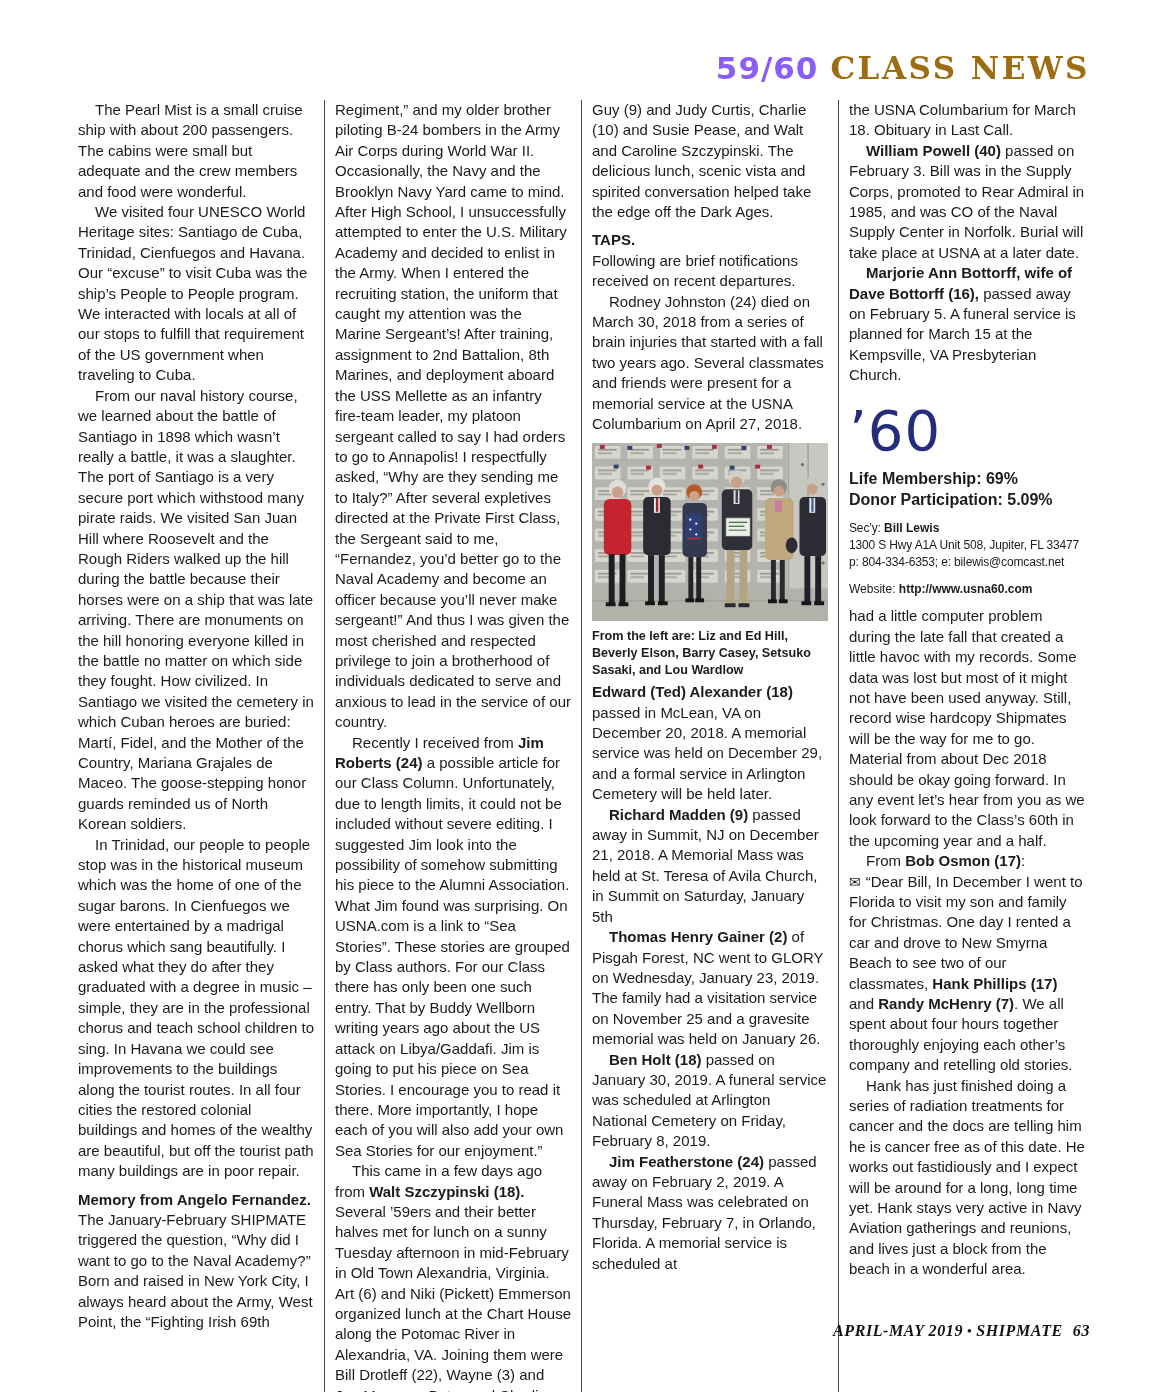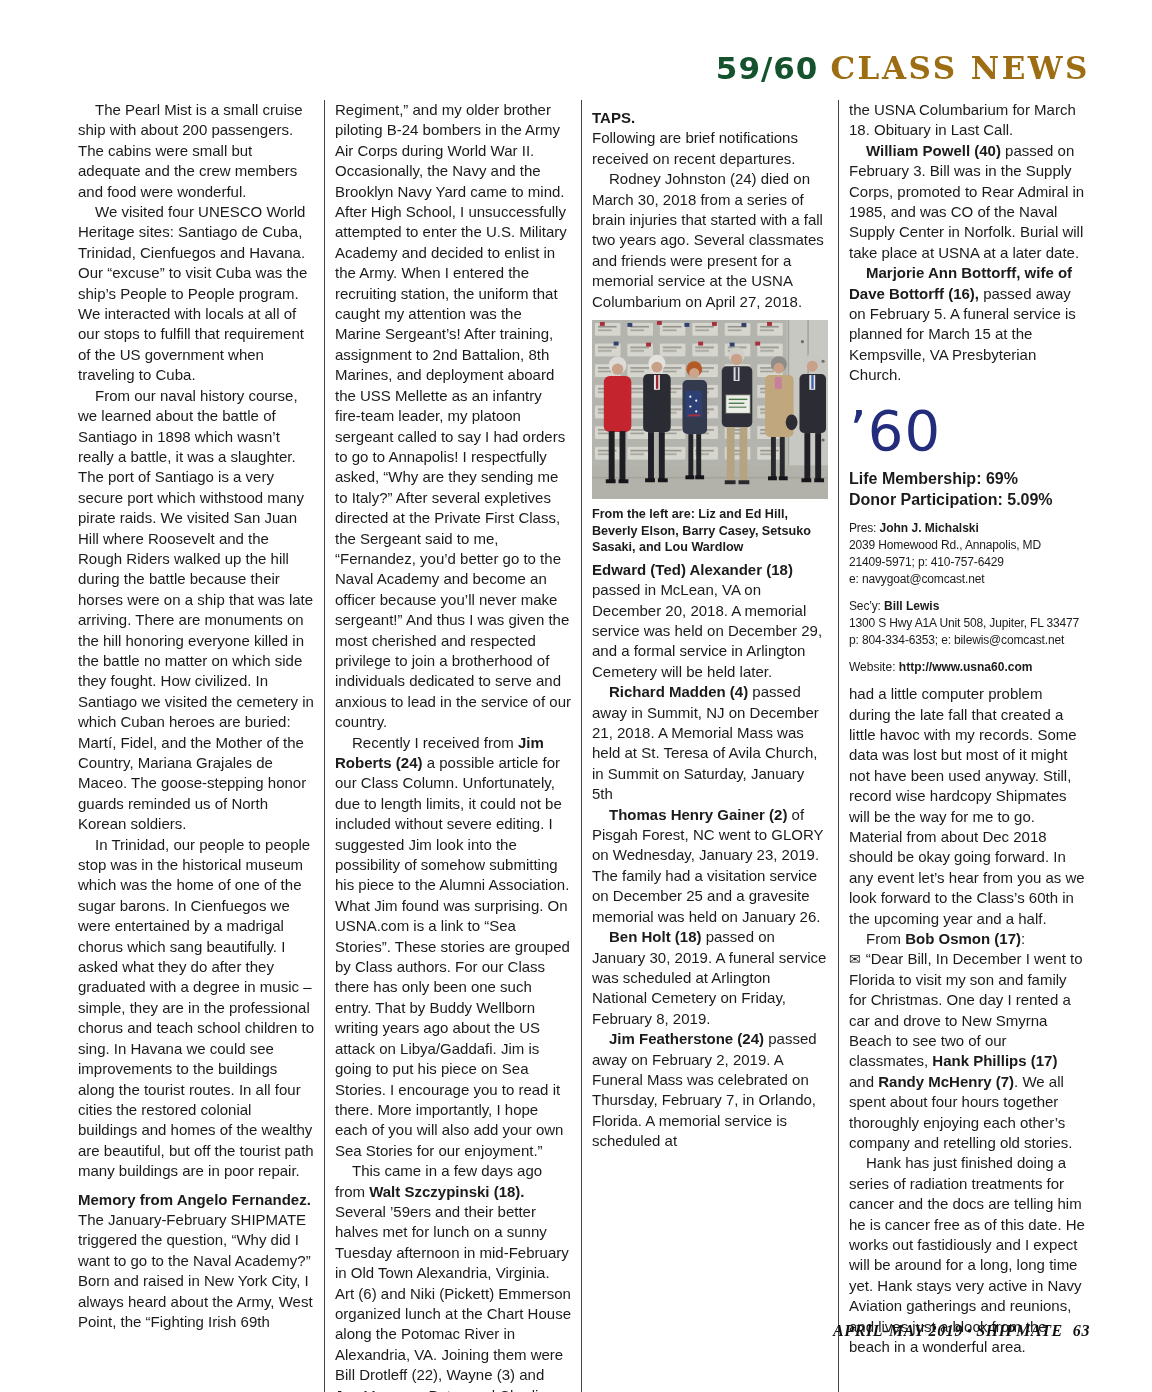--- a/index.html
+++ b/index.html
@@ -5,21 +5,21 @@
   html,body{margin:0;padding:0;}
   body{
     width:1152px;height:1392px;background:#ffffff;position:relative;
     font-family:"Liberation Sans", sans-serif;color:#1b1b1b;
     -webkit-font-smoothing:antialiased;
   }
   .page{position:absolute;inset:0;overflow:hidden;}
 
   
   .hdr{position:absolute;top:50px;right:62px;font-weight:bold;font-size:31px;white-space:nowrap;}
-  .hdr .tag{color:#14532d;font-family:"DejaVu Sans", sans-serif;letter-spacing:1px;margin-right:12px;}
+  .hdr .tag{color:#8b5cf6;font-family:"DejaVu Sans", sans-serif;letter-spacing:1px;margin-right:12px;}
   .hdr .ttl{color:#9c6d12;font-family:"DejaVu Serif", serif;letter-spacing:2.5px;}
 
   
   .cols{position:absolute;left:78px;top:100px;width:1012px;display:flex;align-items:stretch;}
   .col{
     width:236px;flex:0 0 236px;padding-right:10px;margin-right:10px;
     border-right:1.5px solid #454545;
     font-size:15px;line-height:20.4px;text-align:left;
   }
   .col:last-child{border-right:none;margin-right:0;padding-right:0;}
@@ -67,20 +67,21 @@
         <p class="body indent"><span>In Trinidad, our people to people stop was in the historical museum which was the home of one of the sugar barons. In Cienfuegos we were entertained by a madrigal chorus which sang beautifully. I asked what they do after they graduated with a degree in music – simple, they are in the professional chorus and teach school children to sing. In Havana we could see improvements to the buildings along the tourist routes. In all four cities the restored colonial buildings and homes of the wealthy are beautiful, but off the tourist path many buildings are in poor repair.</span></p>
         <p class="heading"><span>Memory from Angelo Fernandez.</span></p>
         <p class="body"><span>The January-February SHIPMATE triggered the question, “Why did I want to go to the Naval Academy?” Born and raised in New York City, I always heard about the Army, West Point, the “Fighting Irish 69th</span></p>
       </div>
     <div class="col">
         <p class="body"><span>Regiment,” and my older brother piloting B-24 bombers in the Army Air Corps during World War II. Occasionally, the Navy and the Brooklyn Navy Yard came to mind. After High School, I unsuccessfully attempted to enter the U.S. Military Academy and decided to enlist in the Army. When I entered the recruiting station, the uniform that caught my attention was the Marine Sergeant’s! After training, assignment to 2nd Battalion, 8th Marines, and deployment aboard the USS Mellette as an infantry fire-team leader, my platoon sergeant called to say I had orders to go to Annapolis! I respectfully asked, “Why are they sending me to Italy?” After several expletives directed at the Private First Class, the Sergeant said to me, “Fernandez, you’d better go to the Naval Academy and become an officer because you’ll never make sergeant!” And thus I was given the most cherished and respected privilege to join a brotherhood of individuals dedicated to serve and anxious to lead in the service of our country.</span></p>
         <p class="body indent"><span>Recently I received from </span><b>Jim Roberts (24)</b><span> a possible article for our Class Column. Unfortunately, due to length limits, it could not be included without severe editing. I suggested Jim look into the possibility of somehow submitting his piece to the Alumni Association. What Jim found was surprising. On USNA.com is a link to “Sea Stories”. These stories are grouped by Class authors. For our Class there has only been one such entry. That by Buddy Wellborn writing years ago about the US attack on Libya/Gaddafi. Jim is going to put his piece on Sea Stories. I encourage you to read it there. More importantly, I hope each of you will also add your own Sea Stories for our enjoyment.”</span></p>
         <p class="body indent"><span>This came in a few days ago from </span><b>Walt Szczypinski (18).</b><span> Several ’59ers and their better halves met for lunch on a sunny Tuesday afternoon in mid-February in Old Town Alexandria, Virginia. Art (6) and Niki (Pickett) Emmerson organized lunch at the Chart House along the Potomac River in Alexandria, VA. Joining them were Bill Drotleff (22), Wayne (3) and Jan Messner, Betsy and Charlie Dobbs (10),</span></p>
       </div>
     <div class="col">
+        <p class="body"><span>Guy (9) and Judy Curtis, Charlie (10) and Susie Pease, and Walt and Caroline Szczypinski. The delicious lunch, scenic vista and spirited conversation helped take the edge off the Dark Ages.</span></p>
         <p class="heading"><span>TAPS.</span></p>
         <p class="body"><span>Following are brief notifications received on recent departures.</span></p>
         <p class="body indent"><span>Rodney Johnston (24) died on March 30, 2018 from a series of brain injuries that started with a fall two years ago. Several classmates and friends were present for a memorial service at the USNA Columbarium on April 27, 2018.</span></p>
   <figure class="photo">
     <svg viewBox="0 0 240 182" xmlns="http://www.w3.org/2000/svg" role="img">
       <defs>
         <pattern id="plq" width="33" height="21" patternUnits="userSpaceOnUse">
           <rect width="33" height="21" fill="#b3b4ae"></rect>
           <rect x="3" y="3" width="26" height="13" rx="1" fill="#d6d6ce"></rect>
           <rect x="6" y="6" width="19" height="1.6" fill="#92928a"></rect>
@@ -190,42 +191,34 @@
               <rect x="223" y="56" width="2.4" height="14" fill="#3c63ad"></rect>
         <rect x="216" y="115" width="6" height="48" fill="#202026"></rect>
               <rect x="227" y="115" width="6" height="48" fill="#202026"></rect>
         <rect x="213" y="161" width="10" height="4" fill="#15151a"></rect>
               <rect x="226" y="161" width="10" height="4" fill="#15151a"></rect>
       </g>
     </svg>
     <figcaption>From the left are: Liz and Ed Hill, Beverly Elson, Barry Casey, Setsuko Sasaki, and Lou Wardlow</figcaption>
   </figure>
 <p class="body"><b>Edward (Ted) Alexander (18)</b><span> passed in McLean, VA on December 20, 2018. A memorial service was held on December 29, and a formal service in Arlington Cemetery will be held later.</span></p>
-        <p class="body indent"><b>Richard Madden (4)</b><span> passed away in Summit, NJ on December 21, 2018. A Memorial Mass was held at St. Teresa of Avila Church, in Summit on Saturday, January 5th</span></p>
-        <p class="body indent"><b>Thomas Henry Gainer (2)</b><span> of Pisgah Forest, NC went to GLORY on Wednesday, January 23, 2019. The family had a visitation service on December 25 and a gravesite memorial was held on January 26.</span></p>
+        <p class="body indent"><b>Richard Madden (9)</b><span> passed away in Summit, NJ on December 21, 2018. A Memorial Mass was held at St. Teresa of Avila Church, in Summit on Saturday, January 5th</span></p>
+        <p class="body indent"><b>Thomas Henry Gainer (2)</b><span> of Pisgah Forest, NC went to GLORY on Wednesday, January 23, 2019. The family had a visitation service on November 25 and a gravesite memorial was held on January 26.</span></p>
         <p class="body indent"><b>Ben Holt (18)</b><span> passed on January 30, 2019. A funeral service was scheduled at Arlington National Cemetery on Friday, February 8, 2019.</span></p>
         <p class="body indent"><b>Jim Featherstone (24)</b><span> passed away on February 2, 2019. A Funeral Mass was celebrated on Thursday, February 7, in Orlando, Florida. A memorial service is scheduled at</span></p>
       </div>
     <div class="col">
         <p class="body"><span>the USNA Columbarium for March 18. Obituary in Last Call.</span></p>
         <p class="body indent"><b>William Powell (40)</b><span> passed on February 3. Bill was in the Supply Corps, promoted to Rear Admiral in 1985, and was CO of the Naval Supply Center in Norfolk. Burial will take place at USNA at a later date.</span></p>
         <p class="body indent"><b>Marjorie Ann Bottorff, wife of Dave Bottorff (16),</b><span> passed away on February 5. A funeral service is planned for March 15 at the Kempsville, VA Presbyterian Church.</span></p>
   <div class="c60">
     <div class="c60-head">’60</div>
     <div class="c60-bold">Life Membership: 69%</div>
     <div class="c60-bold">Donor Participation: 5.09%</div>
     <div class="c60-grp">
-      <div><span>Pres:</span> <b>John J. Michalski</b></div>
-      <div>
-              <div>2039 Homewood Rd., Annapolis, MD</div>
-              <div>21409-5971; p: 410-757-6429</div>
-              <div>e: navygoat@comcast.net</div>
-            </div>
-    </div>
-    <div class="c60-grp">
       <div><span>Sec’y:</span> <b>Bill Lewis</b></div>
       <div>
               <div>1300 S Hwy A1A Unit 508, Jupiter, FL 33477</div>
               <div>p: 804-334-6353; e: bilewis@comcast.net</div>
             </div>
     </div>
     <div class="c60-site"><span>Website:</span> <b>http://www.usna60.com</b></div>
   </div>
 <p class="body"><span>had a little computer problem during the late fall that created a little havoc with my records. Some data was lost but most of it might not have been used anyway. Still, record wise hardcopy Shipmates will be the way for me to go. Material from about Dec 2018 should be okay going forward. In any event let’s hear from you as we look forward to the Class’s 60th in the upcoming year and a half.</span></p>
         <p class="body indent"><span>From </span><b>Bob Osmon (17)</b><span>:</span></p>

